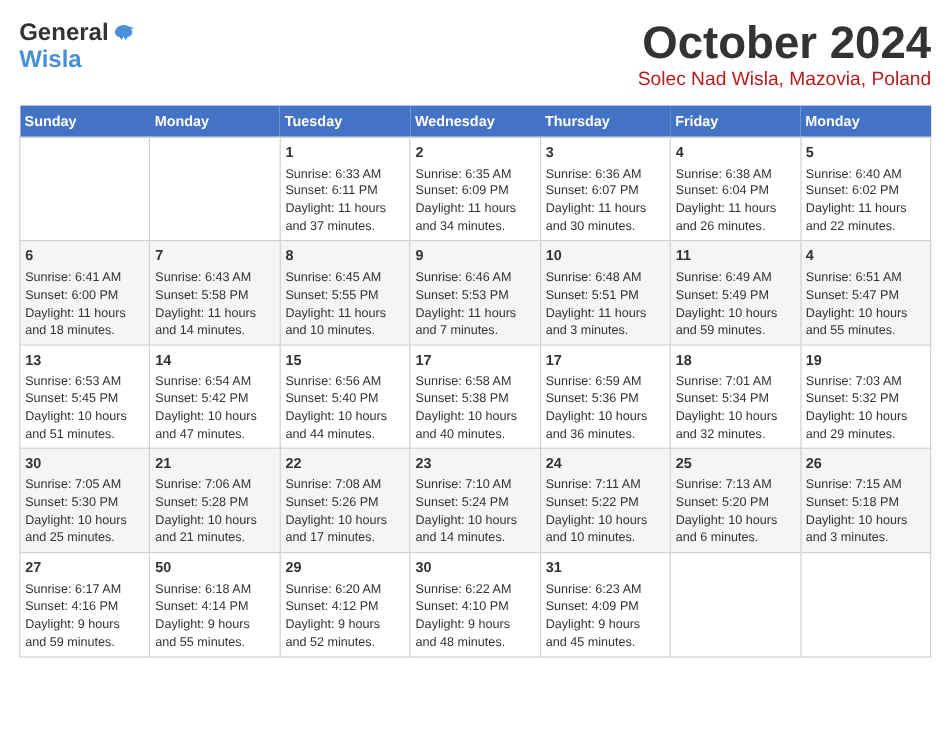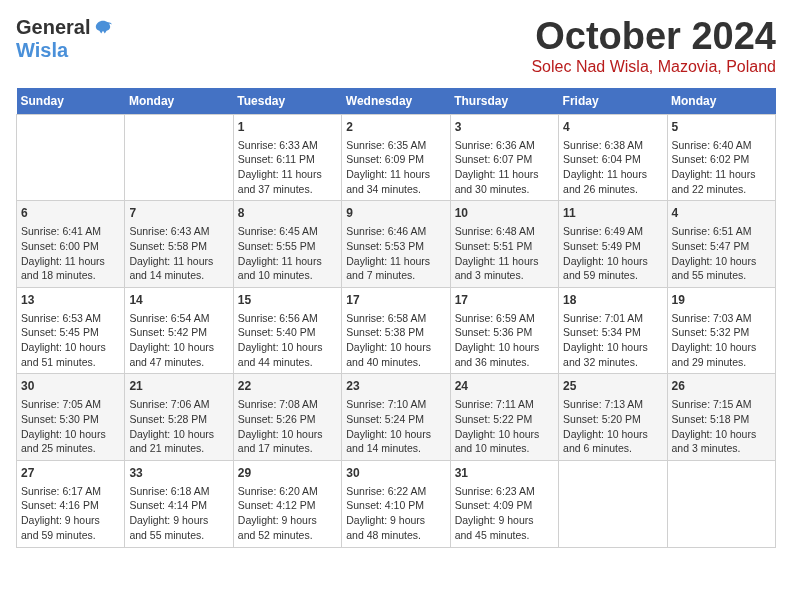--- a/index.html
+++ b/index.html
@@ -155,21 +155,21 @@
         <td><span class="day-number">30</span>Sunrise: 7:05 AM<br>Sunset: 5:30 PM<br>Daylight: 10 hours<br>and 25 minutes.<br></td>
         <td><span class="day-number">21</span>Sunrise: 7:06 AM<br>Sunset: 5:28 PM<br>Daylight: 10 hours<br>and 21 minutes.<br></td>
         <td><span class="day-number">22</span>Sunrise: 7:08 AM<br>Sunset: 5:26 PM<br>Daylight: 10 hours<br>and 17 minutes.<br></td>
         <td><span class="day-number">23</span>Sunrise: 7:10 AM<br>Sunset: 5:24 PM<br>Daylight: 10 hours<br>and 14 minutes.<br></td>
         <td><span class="day-number">24</span>Sunrise: 7:11 AM<br>Sunset: 5:22 PM<br>Daylight: 10 hours<br>and 10 minutes.<br></td>
         <td><span class="day-number">25</span>Sunrise: 7:13 AM<br>Sunset: 5:20 PM<br>Daylight: 10 hours<br>and 6 minutes.<br></td>
         <td><span class="day-number">26</span>Sunrise: 7:15 AM<br>Sunset: 5:18 PM<br>Daylight: 10 hours<br>and 3 minutes.<br></td>
       </tr>
       <tr>
         <td><span class="day-number">27</span>Sunrise: 6:17 AM<br>Sunset: 4:16 PM<br>Daylight: 9 hours<br>and 59 minutes.<br></td>
-        <td><span class="day-number">33</span>Sunrise: 6:18 AM<br>Sunset: 4:14 PM<br>Daylight: 9 hours<br>and 55 minutes.<br></td>
+        <td><span class="day-number">50</span>Sunrise: 6:18 AM<br>Sunset: 4:14 PM<br>Daylight: 9 hours<br>and 55 minutes.<br></td>
         <td><span class="day-number">29</span>Sunrise: 6:20 AM<br>Sunset: 4:12 PM<br>Daylight: 9 hours<br>and 52 minutes.<br></td>
         <td><span class="day-number">30</span>Sunrise: 6:22 AM<br>Sunset: 4:10 PM<br>Daylight: 9 hours<br>and 48 minutes.<br></td>
         <td><span class="day-number">31</span>Sunrise: 6:23 AM<br>Sunset: 4:09 PM<br>Daylight: 9 hours<br>and 45 minutes.<br></td>
         <td></td>
         <td></td>
       </tr>
     </tbody>
 </table>
 
 </body></html>

